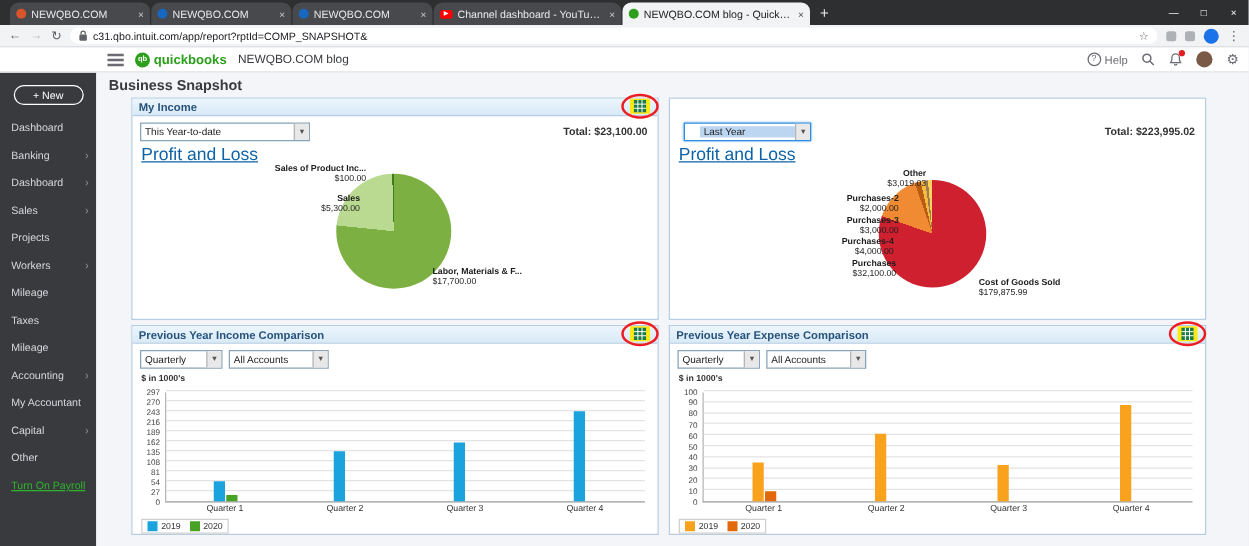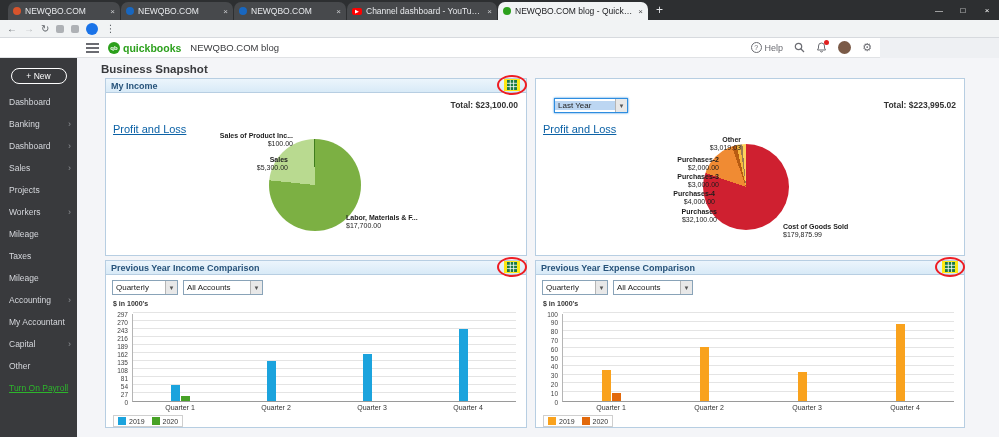--- a/index.html
+++ b/index.html
@@ -21,21 +21,21 @@
 .nav-ic{color:#5f6368;font-size:10px;}
 .nav-ic.dim{opacity:.4;}
 .addr{flex:1;height:13px;background:#fff;border-radius:7px;display:flex;align-items:center;padding:0 7px;gap:4px;}
 .addr .url{font-size:8.5px;color:#202124;flex:1;white-space:nowrap;overflow:hidden;}
 .addr .star{color:#5f6368;font-size:9px;}
 .ext-ic{width:8px;height:8px;background:#aeb1b5;border-radius:2px;}
 .chrome-avatar{width:12px;height:12px;border-radius:50%;background:#1a73e8;}
 .kebab{color:#5f6368;font-size:10px;}
 
 
-.qbbar{position:absolute;left:0;top:38px;width:880px;height:20px;background:#fff;border-bottom:1px solid #e0e2e5;display:flex;align-items:center;padding:2px 8px;gap:9px;z-index:2;}
+.qbbar{position:absolute;left:0;top:38px;width:999px;height:20px;background:#fff;border-bottom:1px solid #e0e2e5;display:flex;align-items:center;padding:2px 8px;gap:9px;z-index:2;}
 .hamburger{width:13px;display:flex;flex-direction:column;gap:2px;margin-left:78px;}
 .hamburger i{height:2px;background:#6b6c72;display:block;}
 .qb-logo{display:flex;align-items:center;gap:3px;}
 .qb-badge{width:12px;height:12px;border-radius:50%;background:#2ca01c;color:#fff;font-size:6px;font-weight:bold;display:flex;align-items:center;justify-content:center;}
 .qb-word{color:#2ca01c;font-size:10.5px;font-weight:bold;}
 .company{font-size:9.5px;color:#393a3d;}
 .qb-right{margin-left:auto;display:flex;align-items:center;gap:11px;}
 .help{display:flex;align-items:center;gap:3px;font-size:9px;color:#6b6c72;}
 .help .qmark{width:11px;height:11px;border:1px solid #6b6c72;border-radius:50%;font-size:7px;display:flex;align-items:center;justify-content:center;}
 .hd-ic{position:relative;color:#6b6c72;display:flex;align-items:center;}
@@ -46,39 +46,39 @@
 
 .sidebar{position:absolute;left:0;top:58px;width:77px;height:379px;background:#393a3d;}
 .new-btn{margin:10px auto 4px;width:56px;height:16px;border:1px solid #fff;border-radius:9px;color:#fff;font-size:8.5px;display:flex;align-items:center;justify-content:center;}
 .nav-list{margin-top:7px;}
 .nav-item{height:22px;display:flex;align-items:center;padding:0 6px 0 9px;font-size:8.5px;color:#d5d7dc;}
 .nav-item .chev{margin-left:auto;color:#8f9196;font-size:9px;}
 .nav-item.payroll{color:#2db52c;text-decoration:underline;}
 
 
 .main{position:absolute;left:77px;top:58px;width:922px;height:379px;background:#f4f5f8;}
-.page-title{position:absolute;left:24px;top:5px;font-size:11.5px;font-weight:bold;color:#393a3d;}
+.page-title{position:absolute;left:10px;top:5px;font-size:11.5px;font-weight:bold;color:#393a3d;}
 .panel{position:absolute;background:#fff;border:1px solid #b7cee2;}
 #panel-income{left:28px;top:20px;width:422px;height:178px;}
 #panel-expenses{left:458px;top:20px;width:430px;height:178px;}
 #panel-income-comparison{left:28px;top:202px;width:422px;height:168px;}
 #panel-expense-comparison{left:458px;top:202px;width:430px;height:168px;}
 .panel-head{height:14px;background:linear-gradient(#ecf5fc,#d8eaf7);border-bottom:1px solid #b7cee2;display:flex;align-items:center;padding:0 5px;}
 .panel-title{font-size:9px;font-weight:bold;color:#27537a;}
 .export-wrap{margin-left:auto;position:relative;width:18px;height:13px;}
 .export-icon{position:absolute;left:1px;top:0;width:16px;height:12px;background:#ffe912;display:flex;align-items:center;justify-content:center;}
 .red-ellipse{position:absolute;left:-6px;top:-4px;width:30px;height:20px;border:2px solid #ee1d23;border-radius:50%;pointer-events:none;z-index:3;}
 .panel-body{position:absolute;left:0;top:15px;right:0;bottom:0;}
 .sel{position:absolute;height:15px;border:1px solid #89a3b8;background:#fff;display:flex;align-items:center;font-size:8px;color:#222;}
 .sel .sel-txt{padding:0 3px;flex:1;white-space:nowrap;overflow:hidden;}
 .sel .sel-caret{width:12px;align-self:stretch;background:#e8e8e8;border-left:1px solid #b5b5b5;font-size:6px;color:#555;display:flex;align-items:center;justify-content:center;}
 .sel.focused{border:1px solid #2d8de0;box-shadow:0 0 2px #2d8de0;}
 .sel.focused .sel-txt{background:#bcd6f2;}
 .total{position:absolute;top:6px;right:8px;font-size:8.5px;color:#333;font-weight:bold;}
-.pl-link{position:absolute;left:7px;top:29px;font-size:11px;color:#0c62a6;text-decoration:underline;cursor:pointer;}
+.pl-link{position:absolute;left:7px;top:21px;font-size:14px;color:#0c62a6;text-decoration:underline;cursor:pointer;}
 .pie-area{position:absolute;inset:0;}
 .pie{position:absolute;border-radius:50%;}
 .pie-label{position:absolute;font-size:7px;line-height:8px;color:#1d1d1d;}
 .pie-label .pl-name{font-weight:bold;}
 
 
 .bar-area{position:absolute;inset:0;}
 .ylab{position:absolute;left:7px;top:24px;font-size:7px;font-weight:bold;color:#333;}
 .ytick{position:absolute;left:0;width:22px;text-align:right;font-size:6.5px;color:#444;}
 .plot{position:absolute;left:26px;right:10px;top:38px;height:88px;border-left:1px solid #b5b5b5;border-bottom:1px solid #9a9a9a;background:#fff;}
@@ -126,20 +126,28 @@
 <div class="win-controls">
   <span class="win-btn">—</span>
   <span class="win-btn">□</span>
   <span class="win-btn">×</span>
 </div>
 
 <div class="urlrow">
   <span class="nav-ic">←</span>
   <span class="nav-ic dim">→</span>
   <span class="nav-ic">↻</span>
+  <div class="addr">
+    <svg width="7" height="9" viewBox="0 0 7 9">
+        <rect x="0.5" y="3.5" width="6" height="5" rx="1" fill="#5f6368"></rect>
+        <path d="M1.8 3.5V2.5a1.7 1.7 0 0 1 3.4 0v1" fill="none" stroke="#5f6368" stroke-width="1"></path>
+      </svg>
+    <span class="url">c31.qbo.intuit.com/app/report?rptId=COMP_SNAPSHOT&amp;</span>
+    <span class="star">☆</span>
+  </div>
   <span class="ext-ic"></span>
   <span class="ext-ic"></span>
   <span class="chrome-avatar"></span>
   <span class="kebab">⋮</span>
 </div>
 
 <div class="qbbar">
   <span class="hamburger">
       <i></i>
       <i></i>
@@ -252,20 +260,24 @@
           </div>
           <div class="pie-label" style="left: 102px; top: 62px; width: 80px; text-align: right;">
             <div class="pl-name">Sales</div>
             <div class="pl-val">$5,300.00</div>
           </div>
           <div class="pie-label" style="left: 240px; top: 120px; width: 120px; text-align: left;">
             <div class="pl-name">Labor, Materials &amp; F...</div>
             <div class="pl-val">$17,700.00</div>
           </div>
         </div>
+      <div class="sel" style="left:6px;top:4px;width:136px;">
+        <span class="sel-txt">This Year-to-date</span>
+        <span class="sel-caret">▼</span>
+      </div>
       <div class="total">Total: $23,100.00</div>
       <a class="pl-link">Profit and Loss</a>
     </div>
   </section>
 
   <section class="panel" id="panel-expenses">
     <div class="panel-body">
       <div class="pie-area">
           <div class="pie" style="left: 167px; top: 50px; height: 86px; width: 86px; background: conic-gradient(rgb(207, 32, 48) 0deg, rgb(207, 32, 48) 289.093deg, rgb(240, 139, 51) 289.093deg, rgb(240, 139, 51) 340.683deg, rgb(184, 92, 18) 340.683deg, rgb(184, 92, 18) 347.112deg, rgb(246, 185, 63) 347.112deg, rgb(246, 185, 63) 351.934deg, rgb(156, 123, 82) 351.934deg, rgb(156, 123, 82) 355.148deg, rgb(253, 211, 92) 355.148deg, rgb(253, 211, 92) 360deg);"></div>
           <div class="pie-label" style="left: 120px; top: 42px; width: 85px; text-align: right;">
@@ -286,21 +298,21 @@
           </div>
           <div class="pie-label" style="left: 96px; top: 114px; width: 85px; text-align: right;">
             <div class="pl-name">Purchases</div>
             <div class="pl-val">$32,100.00</div>
           </div>
           <div class="pie-label" style="left: 247px; top: 129px; width: 130px; text-align: left;">
             <div class="pl-name">Cost of Goods Sold</div>
             <div class="pl-val">$179,875.99</div>
           </div>
         </div>
-      <div class="sel focused" style="left:18px;top:4px;width:74px;">
+      <div class="sel focused" style="left:11px;top:4px;width:102px;padding-left:12px;">
         <span class="sel-txt">Last Year</span>
         <span class="sel-caret">▼</span>
       </div>
       <div class="total">Total: $223,995.02</div>
       <a class="pl-link">Profit and Loss</a>
     </div>
   </section>
 
   <section class="panel" id="panel-income-comparison">
     <div class="panel-head">

